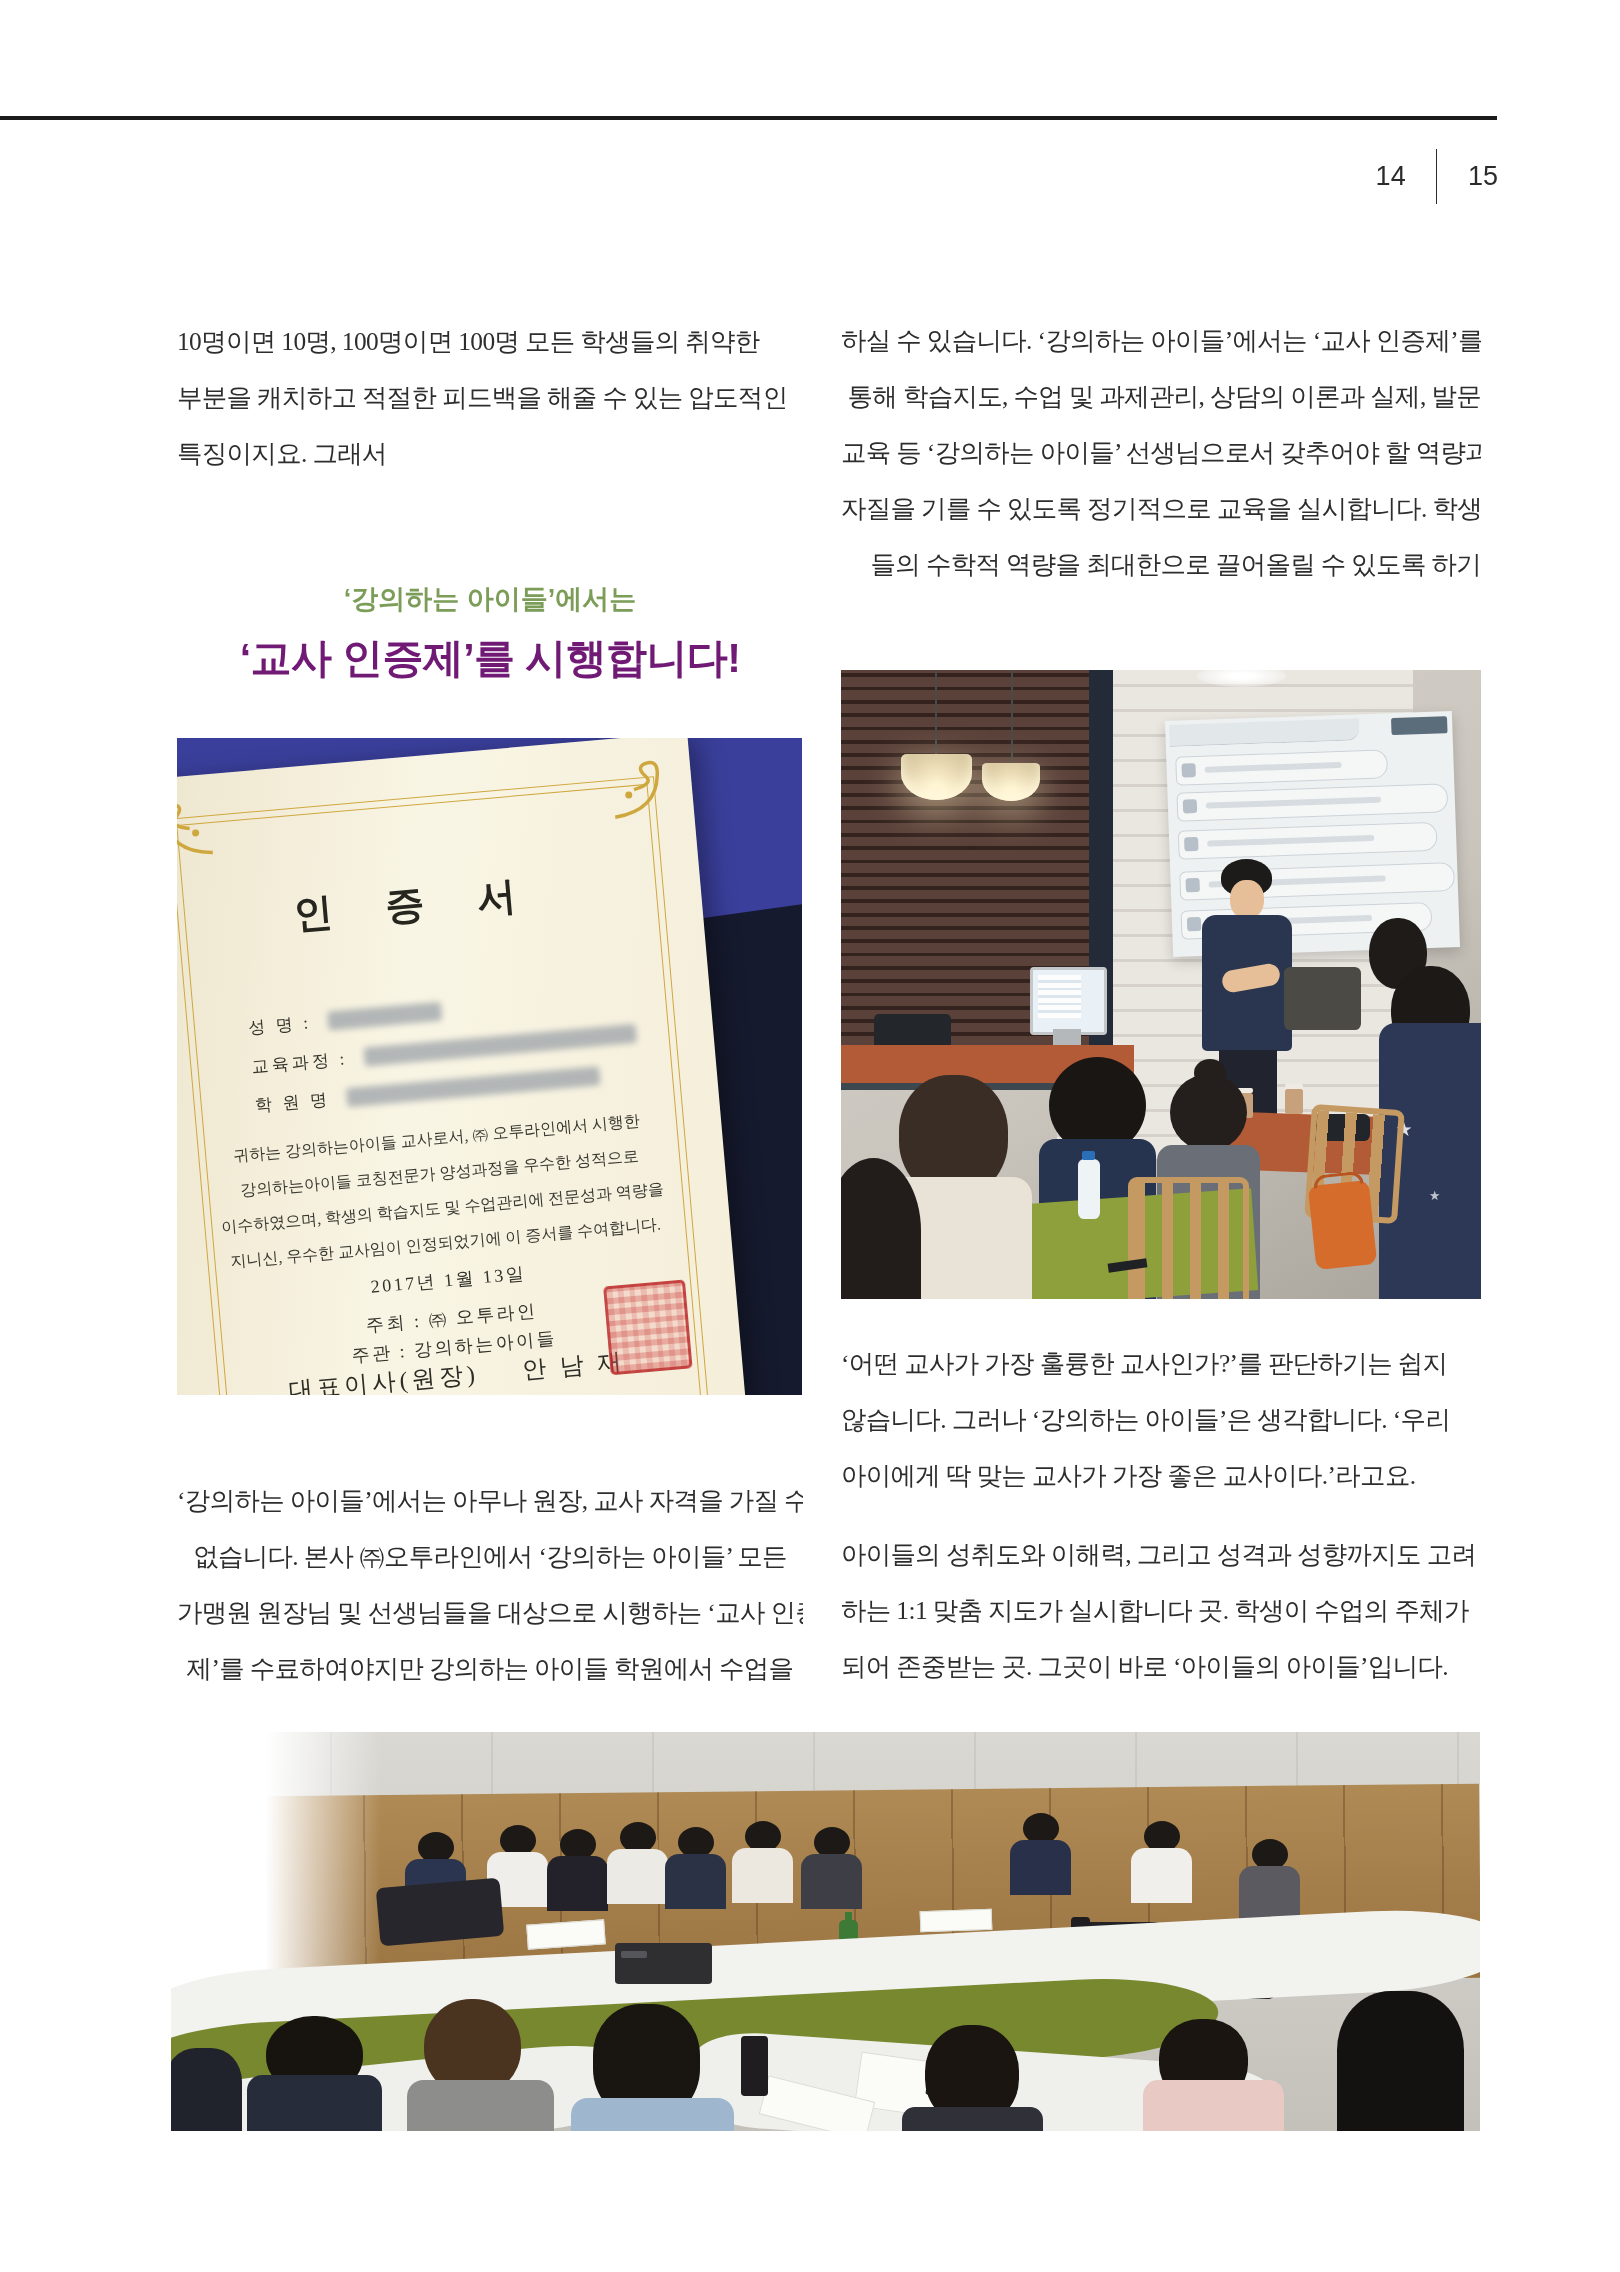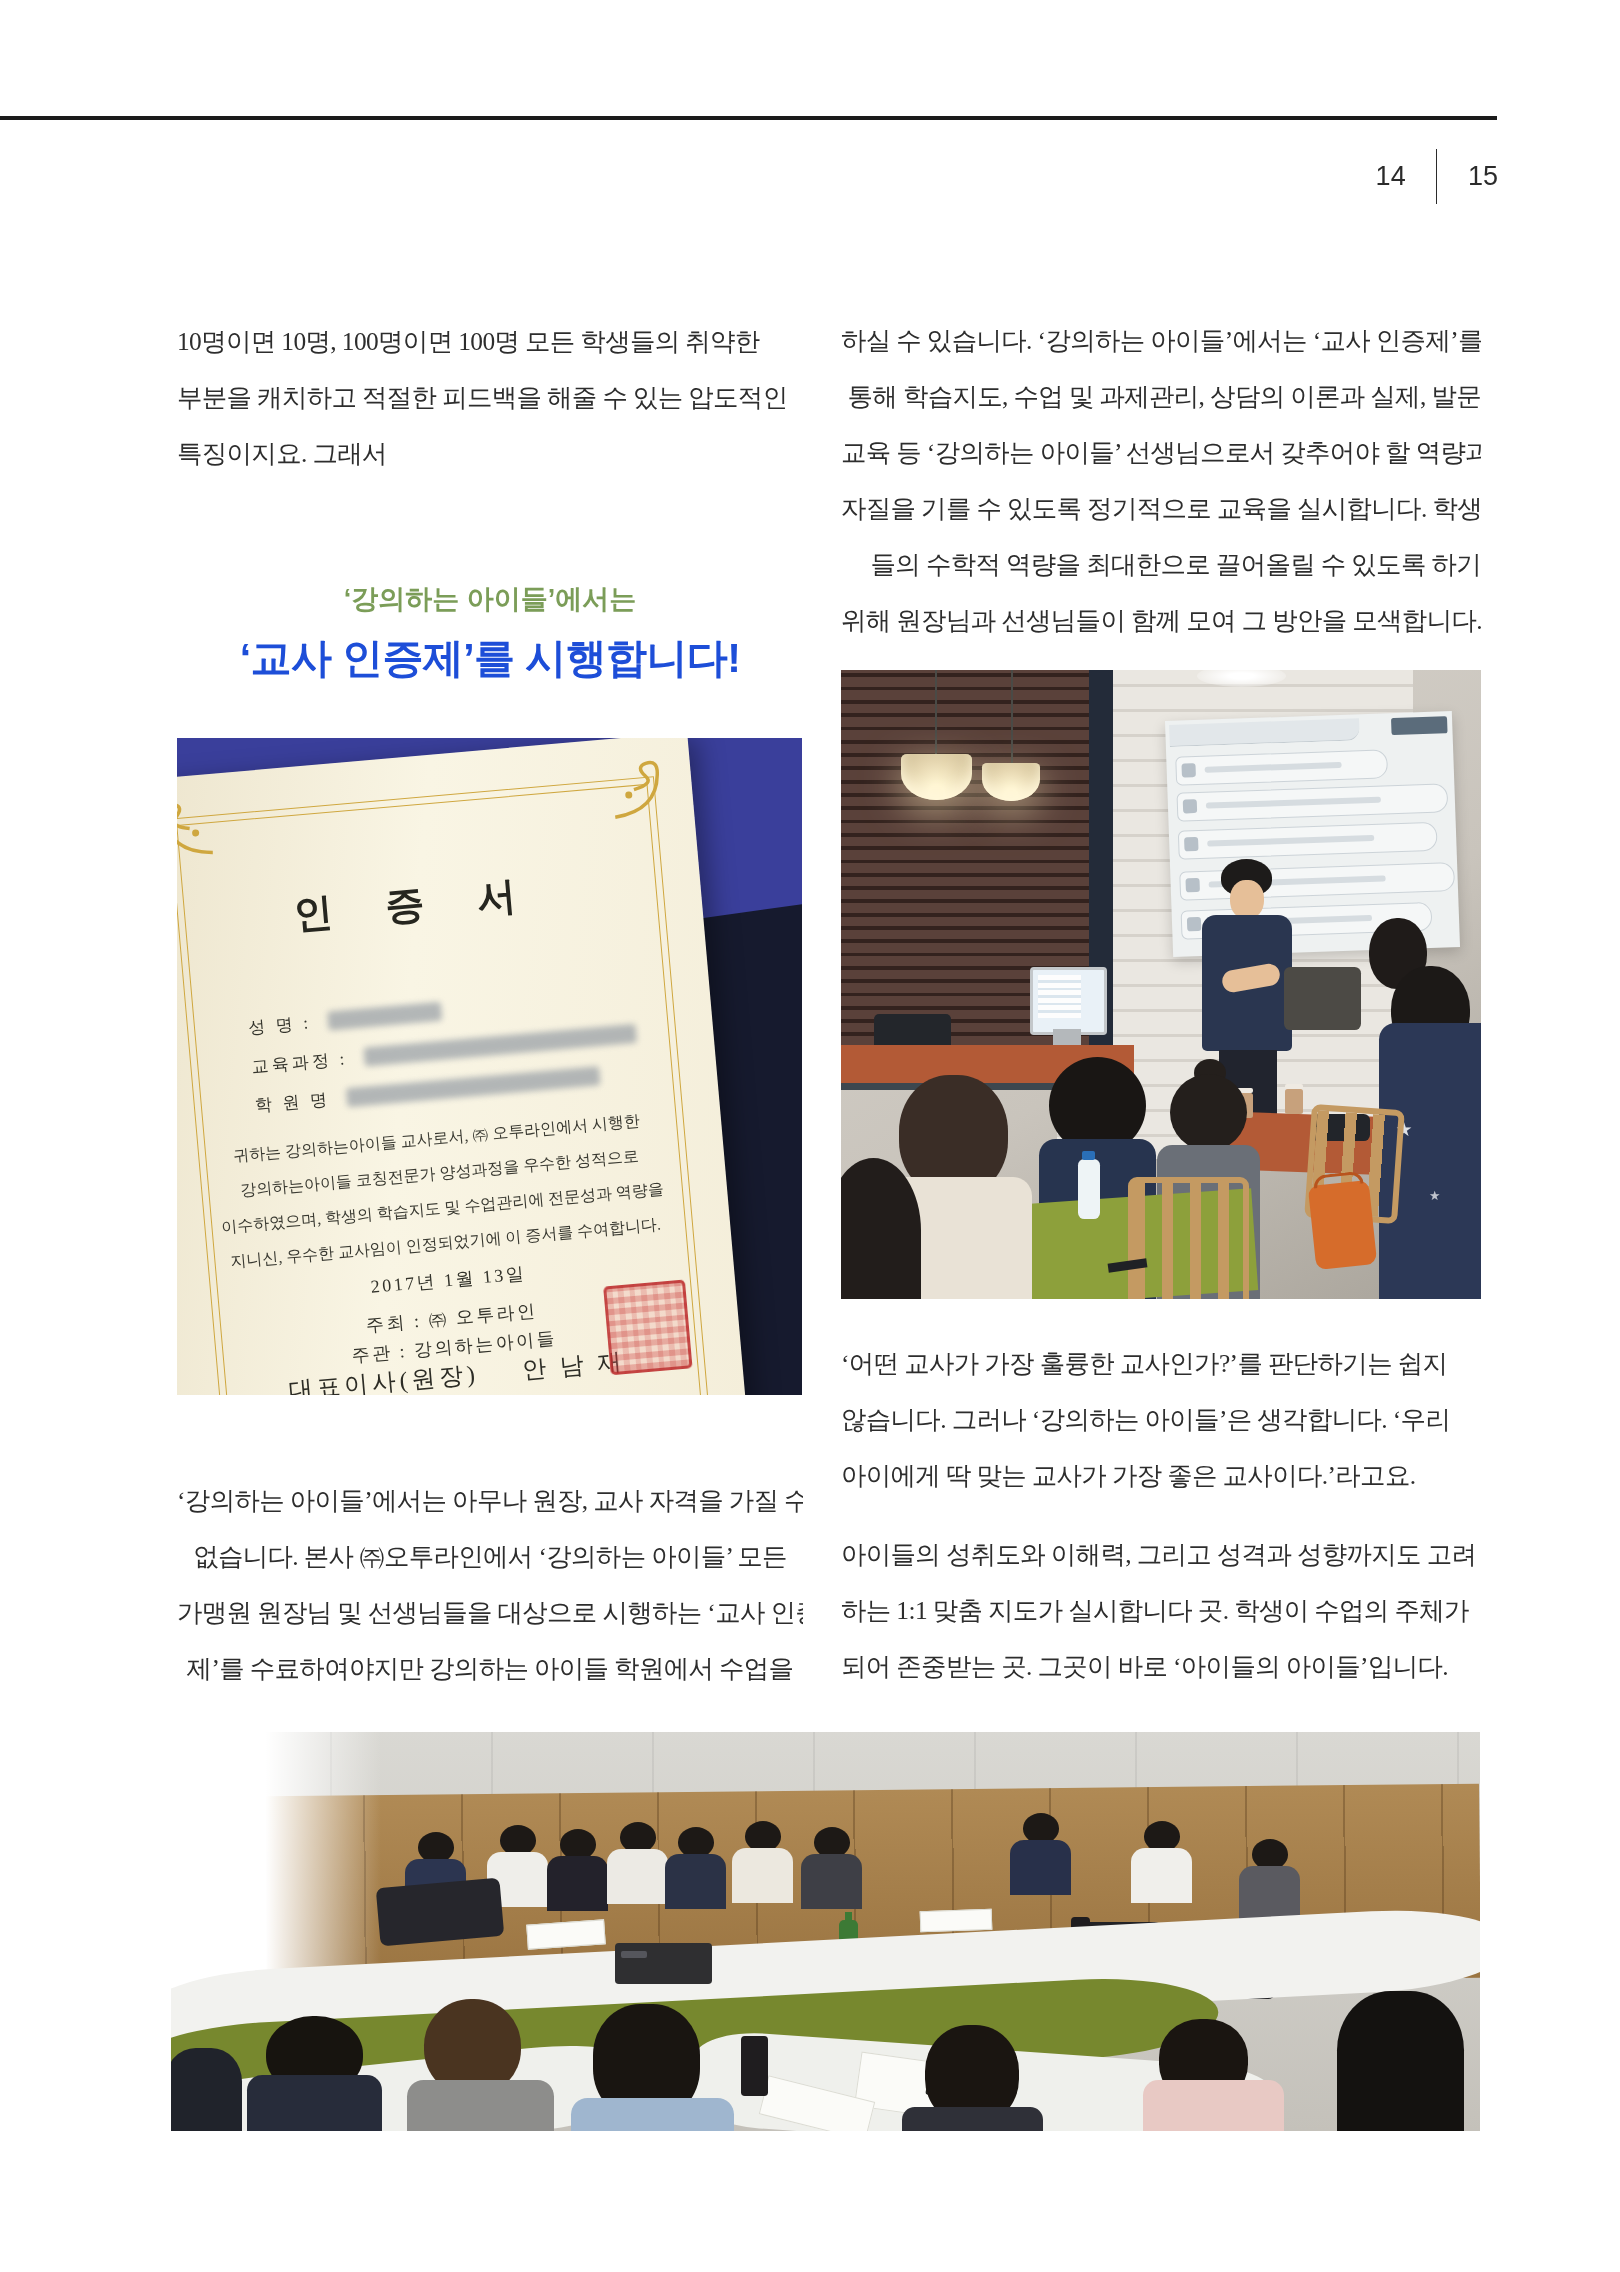--- a/index.html
+++ b/index.html
@@ -216,21 +216,21 @@
     <span>15</span>
   </div>
 
   <div class="col-text lp1">
     <div class="line">10명이면 10명, 100명이면 100명 모든 학생들의 취약한</div>
     <div class="line">부분을 캐치하고 적절한 피드백을 해줄 수 있는 압도적인</div>
     <div class="line">특징이지요. 그래서</div>
   </div>
 
   <div class="head1" style="color: rgb(123, 157, 88);">‘강의하는 아이들’에서는</div>
-  <div class="head2" style="color: #1d4ed8;">‘교사 인증제’를 시행합니다!</div>
+  <div class="head2" style="color: #701a75;">‘교사 인증제’를 시행합니다!</div>
 
   <div class="photo photo-cert">
     <div class="cf-folder"></div>
     <div class="cf-blue"></div>
     <div class="cf-paper">
       <div class="cb-outer"></div>
       <svg class="corner c-tl" viewBox="0 0 100 100">
         <path d="M90 85 Q30 80 25 30 Q22 8 40 12 Q55 16 42 30 Q30 42 60 48" fill="none" stroke="#cfa73f" stroke-width="5"></path>
         <circle cx="68" cy="55" r="5" fill="#cfa73f"></circle>
       </svg>
@@ -278,21 +278,20 @@
     <div class="line">가맹원 원장님 및 선생님들을 대상으로 시행하는 ‘교사 인증</div>
     <div class="line">제’를 수료하여야지만 강의하는 아이들 학원에서 수업을</div>
   </div>
 
   <div class="col-text rp1">
     <div class="line">하실 수 있습니다. ‘강의하는 아이들’에서는 ‘교사 인증제’를</div>
     <div class="line">통해 학습지도, 수업 및 과제관리, 상담의 이론과 실제, 발문</div>
     <div class="line">교육 등 ‘강의하는 아이들’ 선생님으로서 갖추어야 할 역량과</div>
     <div class="line">자질을 기를 수 있도록 정기적으로 교육을 실시합니다. 학생</div>
     <div class="line">들의 수학적 역량을 최대한으로 끌어올릴 수 있도록 하기</div>
-    <div class="line">위해 원장님과 선생님들이 함께 모여 그 방안을 모색합니다.</div>
   </div>
 
   <div class="photo photo-class">
     <div class="brickwall"></div>
     <div class="blinds"></div>
     <div class="blindframe"></div>
     <div class="sill"></div>
     <div class="cord cord1"></div>
     <div class="cord cord2"></div>
     <div class="lamp lamp1"></div>

